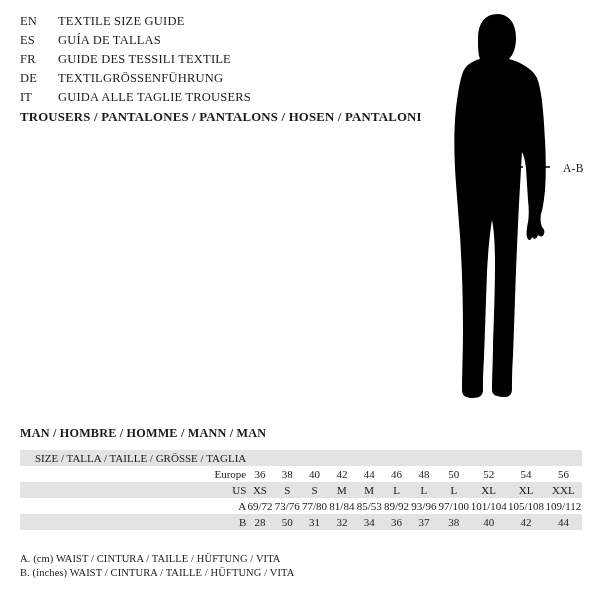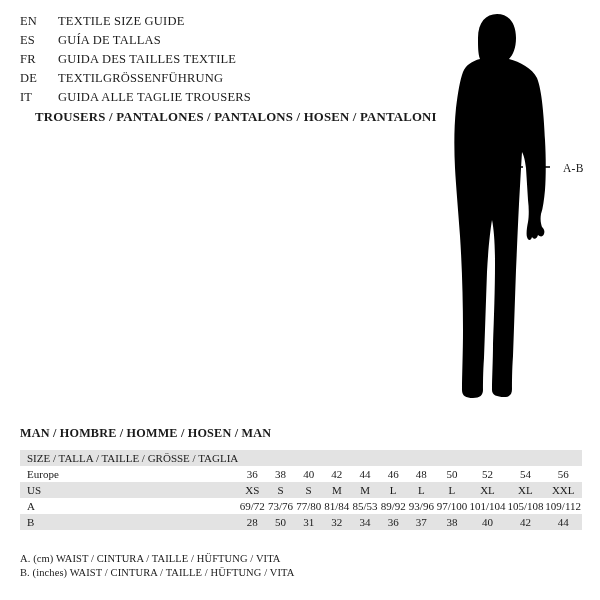--- a/index.html
+++ b/index.html
@@ -44,21 +44,20 @@
     letter-spacing: 0.2px;
   }
 
   .garment-title {
     position: absolute;
     left: 20px;
     top: 110px;
     font-size: 12.8px;
     font-weight: bold;
     letter-spacing: 0.2px;
-    margin-left: 15px;
   }
 
   
   .figure-wrap {
     position: absolute;
     left: 400px;
     top: 8px;
     width: 200px;
     height: 400px;
     text-align: right;
@@ -94,21 +93,22 @@
   }
   table.size-table td {
     padding: 2px 0 2px 0;
     white-space: nowrap;
   }
   table.size-table tr.shaded td {
     background: #e3e3e3;
   }
   table.size-table td.label {
     width: 88px;
-    padding-left: 7px;
+    padding-left: 15px;
+    text-align: right;
   }
   table.size-table td.val {
     width: 53px;
     text-align: center;
   }
   .hdr-row td {
     font-size: 11px;
   }
 
   .footnotes {
@@ -131,21 +131,21 @@
     <div class="lang-row">
       <span class="lang-code">EN</span>
       <span class="lang-text">TEXTILE SIZE GUIDE</span>
     </div>
     <div class="lang-row">
       <span class="lang-code">ES</span>
       <span class="lang-text">GUÍA DE TALLAS</span>
     </div>
     <div class="lang-row">
       <span class="lang-code">FR</span>
-      <span class="lang-text">GUIDA DES TAILLES TEXTILE</span>
+      <span class="lang-text">GUIDE DES TESSILI TEXTILE</span>
     </div>
     <div class="lang-row">
       <span class="lang-code">DE</span>
       <span class="lang-text">TEXTILGRÖSSENFÜHRUNG</span>
     </div>
     <div class="lang-row">
       <span class="lang-code">IT</span>
       <span class="lang-text">GUIDA ALLE TAGLIE TROUSERS</span>
     </div>
   </div>
@@ -192,21 +192,21 @@
         C 54,140 54,120 56,100
         C 58,84 60,72 63,64
         C 66,57 72,53 80,51
         C 78,46 78,38 78,30
         Z"></path>
       <line x1="64" y1="159" x2="150" y2="159" stroke="#000000" stroke-width="1.6" stroke-dasharray="5,4"></line>
     </svg>
     <div class="ab-label">A-B</div>
   </div>
 
-  <div class="table-title">MAN / HOMBRE / HOMME / HOSEN / MAN</div>
+  <div class="table-title">MAN / HOMBRE / HOMME / MANN / MAN</div>
 
   <table class="size-table">
     <tbody>
       <tr class="shaded hdr-row">
         <td class="label">SIZE / TALLA / TAILLE / GRÖSSE / TAGLIA</td>
         <td class="val"></td>
         <td class="val"></td>
         <td class="val"></td>
         <td class="val"></td>
         <td class="val"></td>

